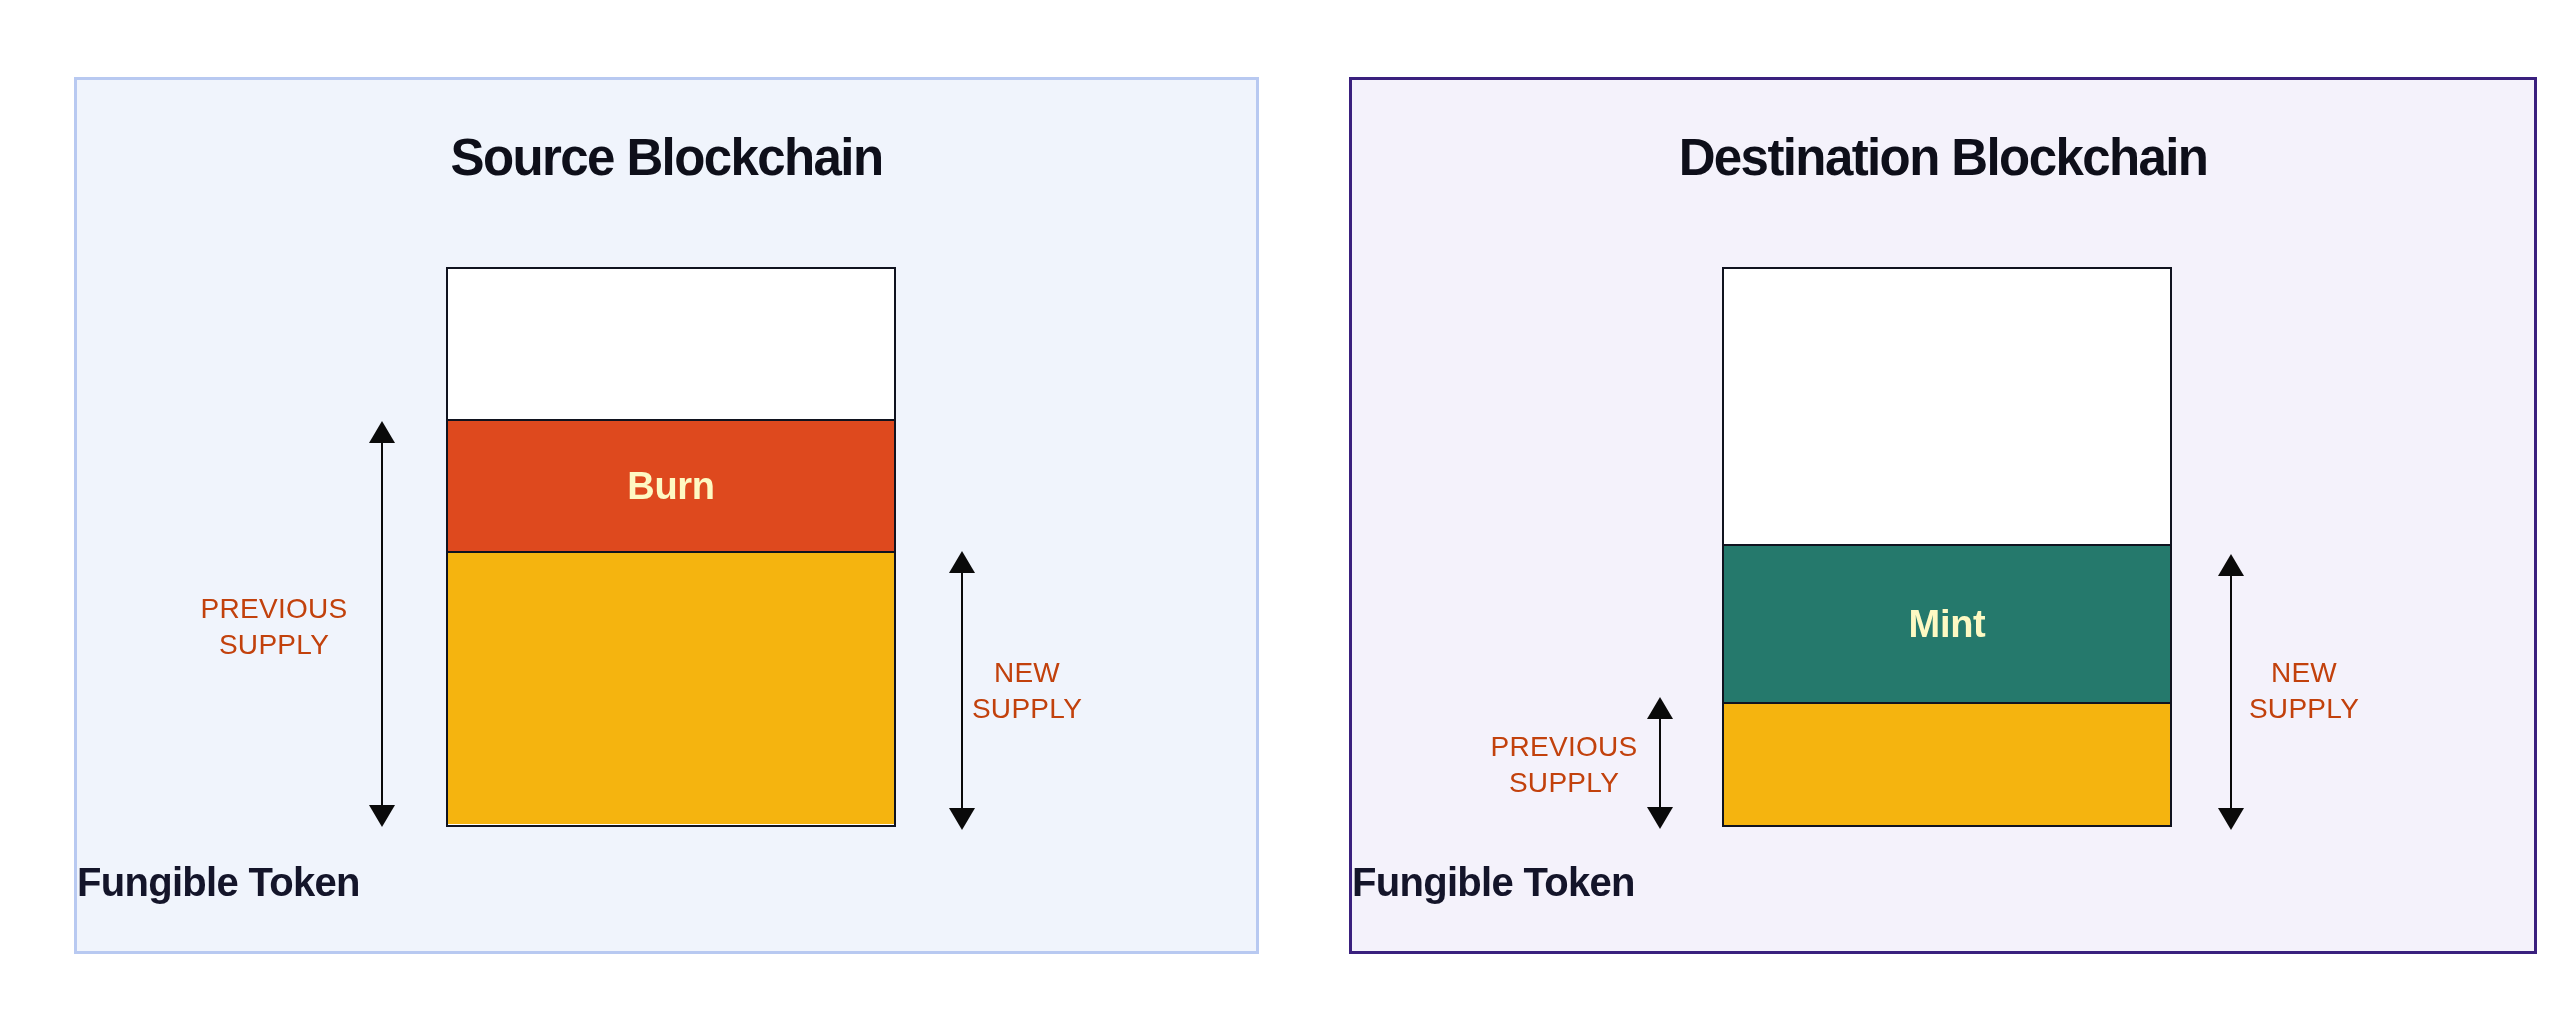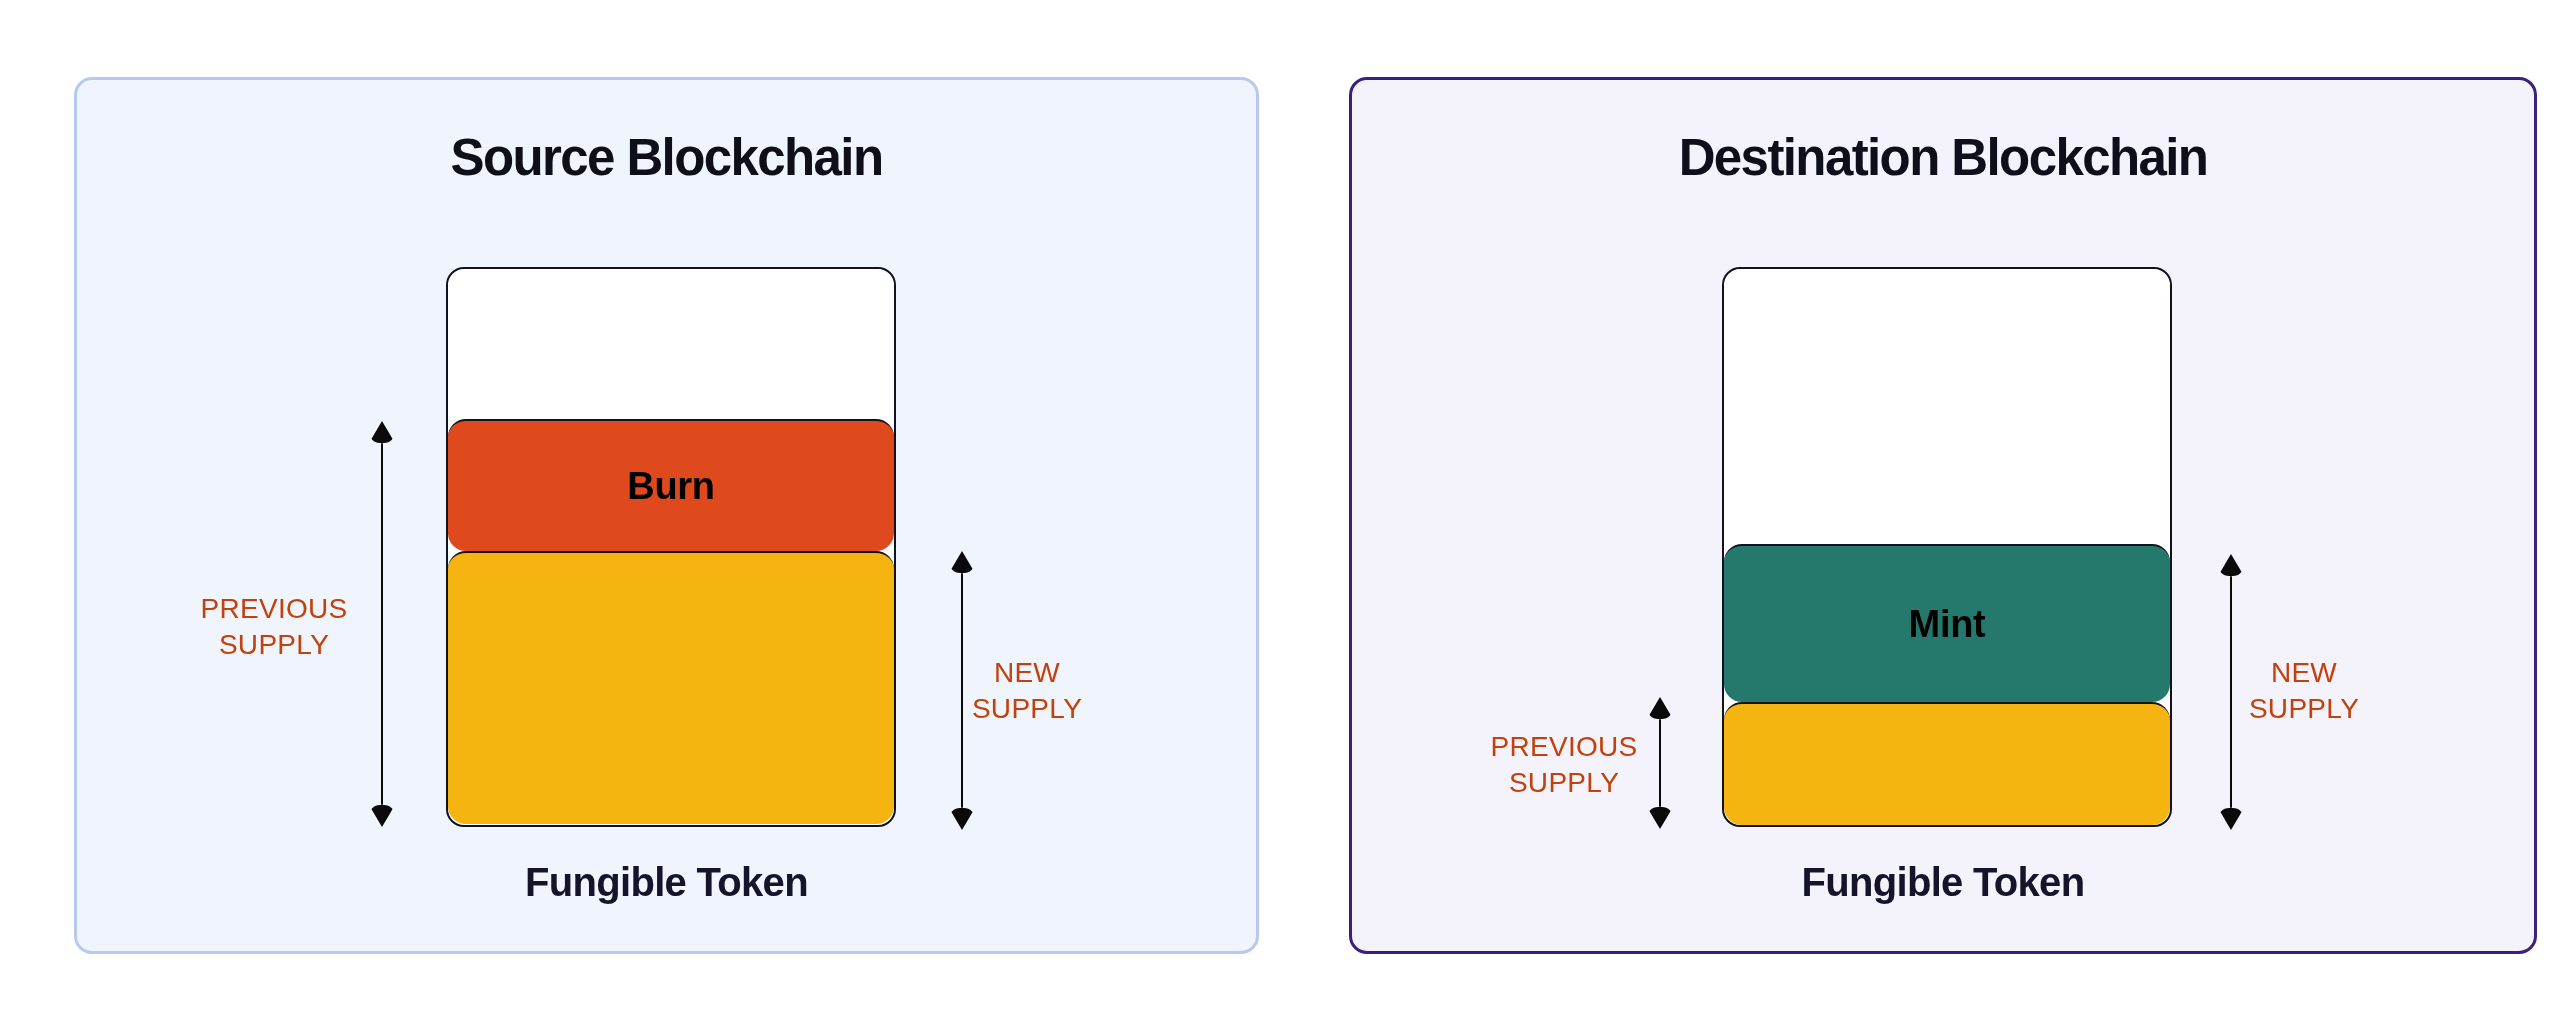--- a/index.html
+++ b/index.html
@@ -1,15 +1,15 @@
 <!DOCTYPE html>
 <html style="font-size:10.4px"><head>
 <meta charset="utf-8">
 <style>
-  * { margin: 0; padding: 0; box-sizing: border-box; border-radius: 18px; }
+  * { margin: 0; padding: 0; box-sizing: border-box; }
   html, body { width: 2576px; height: 1033px; }
   body {
     font-family: "Liberation Sans", "DejaVu Sans", sans-serif;
     position: relative;
     overflow: hidden;
   }
   .page {
     position: absolute;
     inset: 0;
   }
@@ -55,31 +55,30 @@
   }
   .seg.divided { border-top: 2px solid #10131F; }
   .source .seg-a { height: 150px; }
   .source .seg-b { height: 132px; }
   .source .seg-c { height: 273px; }
   .dest   .seg-a { height: 285px; }
   .dest   .seg-b { height: 164px; text-align: right; }
   .dest   .seg-c { height: 127px; }
 
   .seg-label {
-    color: #000000;
+    color: #fef9c3;
     font-size: 38px;
     font-weight: 600;
     letter-spacing: -0.3px;
   }
 
   .caption {
     position: absolute;
     left: 0; right: 0;
     top: 780px;
-    text-align: center;
     font-size: 40px;
     font-weight: 700;
     letter-spacing: -0.7px;
     color: #14152A;
   }
 
   .arrow {
     position: absolute;
     width: 26px;
     display: flex;

